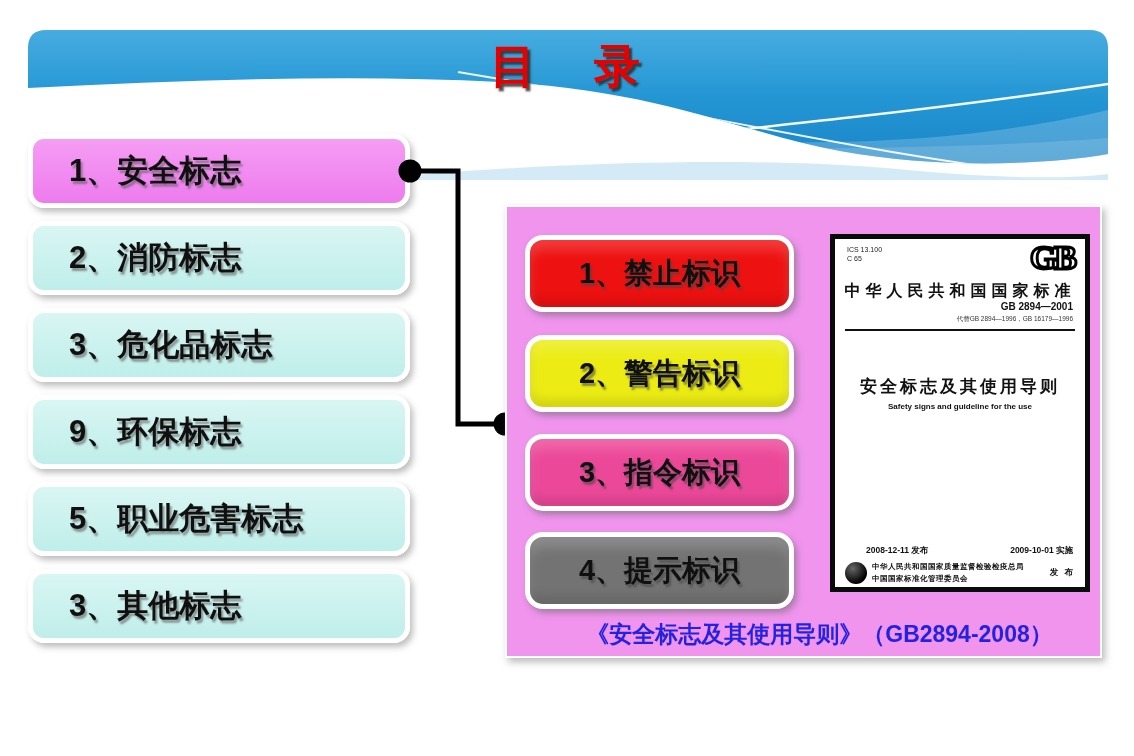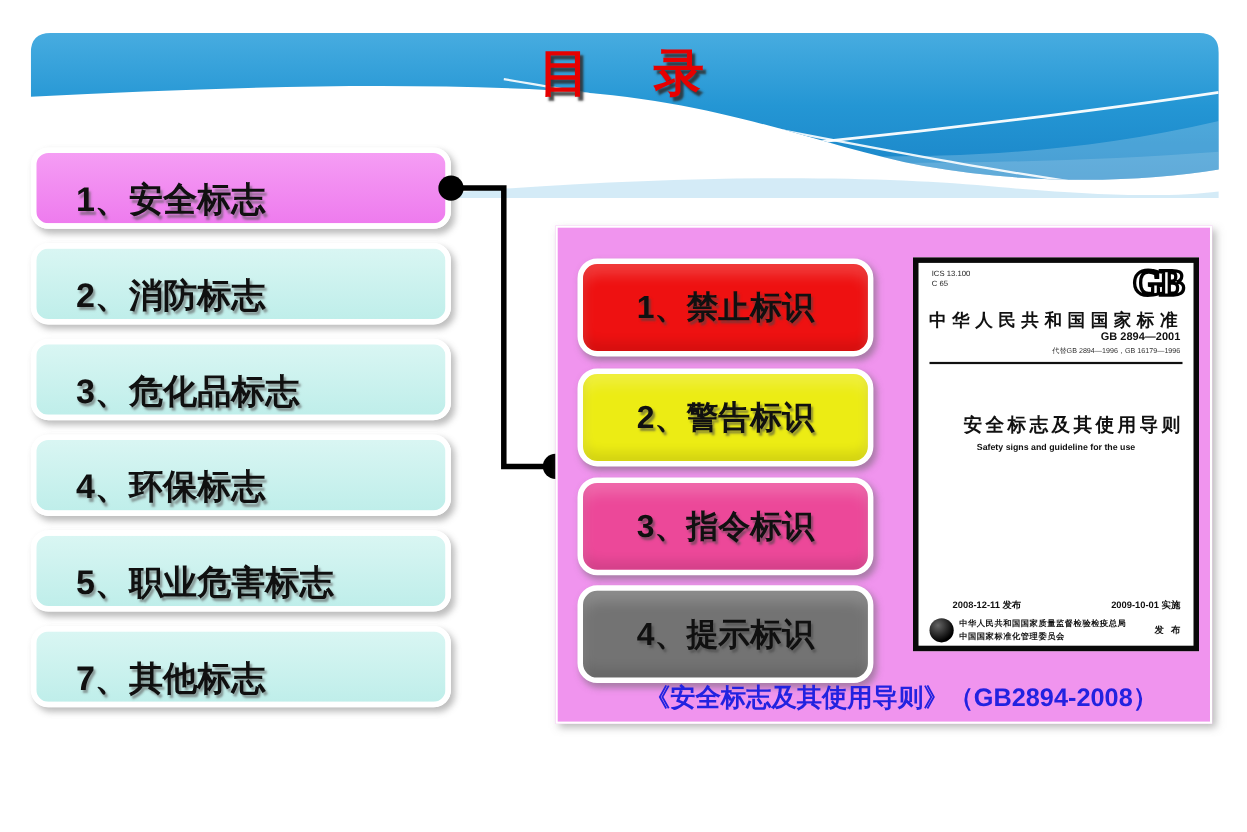--- a/index.html
+++ b/index.html
@@ -10,35 +10,35 @@
   .banner{position:absolute;left:28px;top:30px;width:1080px;height:150px;}
   .banner svg{display:block;width:100%;height:100%;}
   .banner-title{position:absolute;left:0;top:6px;width:100%;text-align:center;
     font-size:46px;font-weight:bold;color:#e60000;letter-spacing:6px;
     text-shadow:3px 3px 2px rgba(45,45,45,.85);}
 
   
   .toc{position:absolute;left:28px;top:134px;width:382px;}
   .toc-item{box-sizing:border-box;height:74px;margin-bottom:13px;
     border:5px solid #ffffff;border-radius:16px;
-    display:flex;align-items:flex-end;padding-left:36px;
+    display:flex;align-items:center;padding-left:36px;
     font-size:31px;font-weight:bold;color:#101010;
     text-shadow:2px 3px 2px rgba(90,90,90,.6);
     background:linear-gradient(180deg,#d9f6f3,#bfeeea);
     box-shadow:3px 4px 6px rgba(110,110,110,.45);cursor:pointer;}
   .toc-item.active{background:linear-gradient(180deg,#f59df4,#ee7bee);}
 
   
   .connector{position:absolute;left:398px;top:153px;width:122px;height:290px;}
 
   
   .panel{position:absolute;left:505px;top:205px;width:597px;height:453px;
     box-sizing:border-box;background:#f094ee;border:2px solid #ffffff;
     box-shadow:3px 4px 7px rgba(120,120,120,.5);}
-  .panel-btn{position:absolute;left:18px;width:269px;height:89px;
+  .panel-btn{position:absolute;left:18px;width:269px;height:77px;
     box-sizing:border-box;border:5px solid #ffffff;border-radius:18px;
     display:flex;align-items:center;justify-content:center;
     font-size:29px;font-weight:bold;color:#101010;
     text-shadow:2px 3px 2px rgba(70,70,70,.6);cursor:pointer;
     box-shadow:3px 4px 6px rgba(100,100,100,.5),
                inset 0 10px 12px rgba(255,255,255,.18),
                inset 0 -8px 10px rgba(0,0,0,.10);}
   .panel-caption{position:absolute;left:16px;top:412px;width:100%;text-align:center;
     font-size:23px;font-weight:bold;color:#2222e0;}
 
@@ -49,21 +49,21 @@
   .doc .ics{left:12px;top:6px;font-size:7px;line-height:1.3;color:#222;position:absolute;}
   .doc .ics div{position:static;}
   .gb-logo{right:10px;top:0px;font-size:34px;font-weight:900;letter-spacing:-2px;
     color:#ffffff;-webkit-text-stroke:3px #000;font-family:"Liberation Serif","DejaVu Serif",serif;}
   .nat-std{left:0;top:42px;width:100%;text-align:center;font-size:16px;font-weight:bold;
     letter-spacing:5px;white-space:nowrap;}
   .std-no{right:12px;top:62px;font-size:10px;font-weight:bold;text-align:right;}
   .replaces{right:12px;top:76px;font-size:6.5px;color:#333;}
   .doc-rule{left:10px;right:10px;top:90px;border-top:2px solid #111;height:0;}
   .doc-title-cn{left:0;top:136px;width:100%;text-align:center;font-size:17px;
-    font-weight:bold;letter-spacing:3px;margin-left:16px;}
+    font-weight:bold;letter-spacing:3px;}
   .doc-title-en{left:0;top:163px;width:100%;text-align:center;font-size:8px;font-weight:bold;}
   .doc-dates{left:12px;right:12px;top:306px;display:flex;position:absolute;
     justify-content:space-between;font-size:8.5px;font-weight:bold;margin-left:19px;}
   .doc-dates span{position:static;}
   .issuer{left:10px;right:10px;top:322px;display:flex;align-items:center;gap:5px;position:absolute;}
   .issuer *{position:static;}
   .emblem{width:22px;height:22px;border-radius:50%;flex:0 0 22px;
     background:radial-gradient(circle at 35% 30%,#666,#000 70%);}
   .issuer-lines{flex:1;font-size:7.5px;font-weight:bold;line-height:1.55;
     letter-spacing:.5px;white-space:nowrap;}
@@ -102,27 +102,27 @@
     <div class="toc-item active">
         <span>1、安全标志</span>
       </div>
     <div class="toc-item">
         <span>2、消防标志</span>
       </div>
     <div class="toc-item">
         <span>3、危化品标志</span>
       </div>
     <div class="toc-item">
-        <span>4、环保标志</span>
+        <span>9、环保标志</span>
       </div>
     <div class="toc-item">
         <span>5、职业危害标志</span>
       </div>
     <div class="toc-item">
-        <span>7、其他标志</span>
+        <span>3、其他标志</span>
       </div>
   </div>
 
   <svg class="connector" viewBox="0 0 122 290">
     <polyline points="12,18 60,18 60,271 107,271" fill="none" stroke="#000000" stroke-width="5"></polyline>
     <circle cx="12" cy="18" r="11.5" fill="#000000"></circle>
     <circle cx="107" cy="271" r="11.5" fill="#000000"></circle>
   </svg>
 
   <div class="panel">

